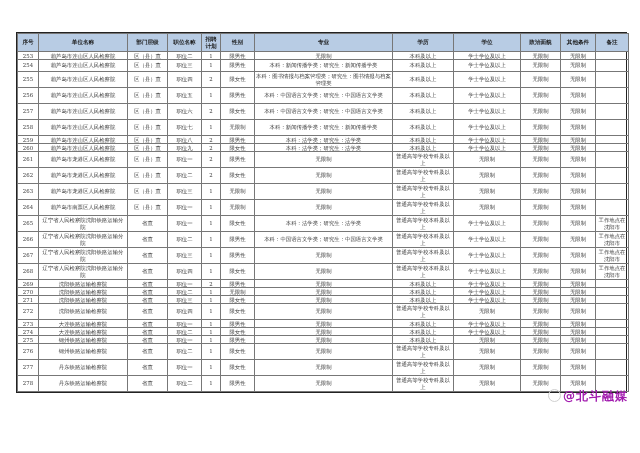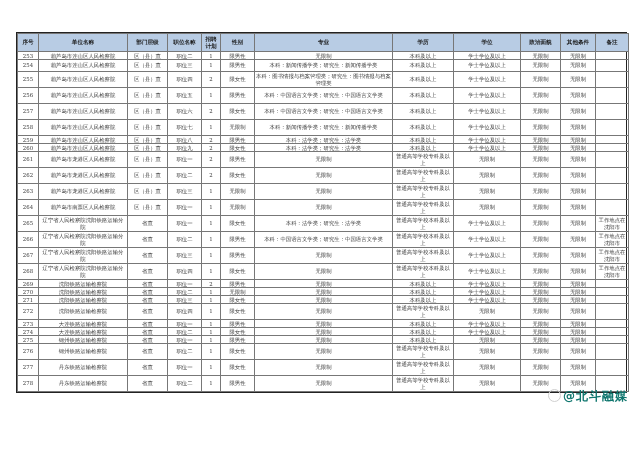--- a/index.html
+++ b/index.html
@@ -10,21 +10,21 @@
   table { border-collapse: collapse; width: 100%; table-layout: fixed; }
   th, td { border: 1px solid #777; padding: 0 1px; text-align: center;
            vertical-align: middle; overflow: hidden; line-height: 7px; }
   th { background: #b8cce4; color: #1a1a1a; font-family: "DejaVu Sans", "Liberation Sans", sans-serif;
        font-weight: bold; font-size: 5.6px; height: 17px; line-height: 6.5px; }
   td { font-size: 5.4px; color: #3a3a3a; }
   tr.h8 td { height: 7px; line-height: 6px; }
   tr.h12 td { height: 11px; }
   tr.h16 td { height: 15px; }
   #watermark { position: absolute; right: 12px; bottom: 48px; font-family: "DejaVu Sans", sans-serif;
-               font-size: 12px; color: #0f766e; letter-spacing: 1px; font-weight: bold; }
+               font-size: 12px; color: #a21caf; letter-spacing: 1px; font-weight: bold; }
   #watermark .logo { display: inline-block; width: 11px; height: 11px; border: 1.5px solid #d0d0d0;
                      border-radius: 50%; vertical-align: -2px; margin-right: 2px; }
 </style>
 </head>
 <body>
 
 <div id="sheet">
   <table>
     <colgroup>
       <col style="width:21px">

